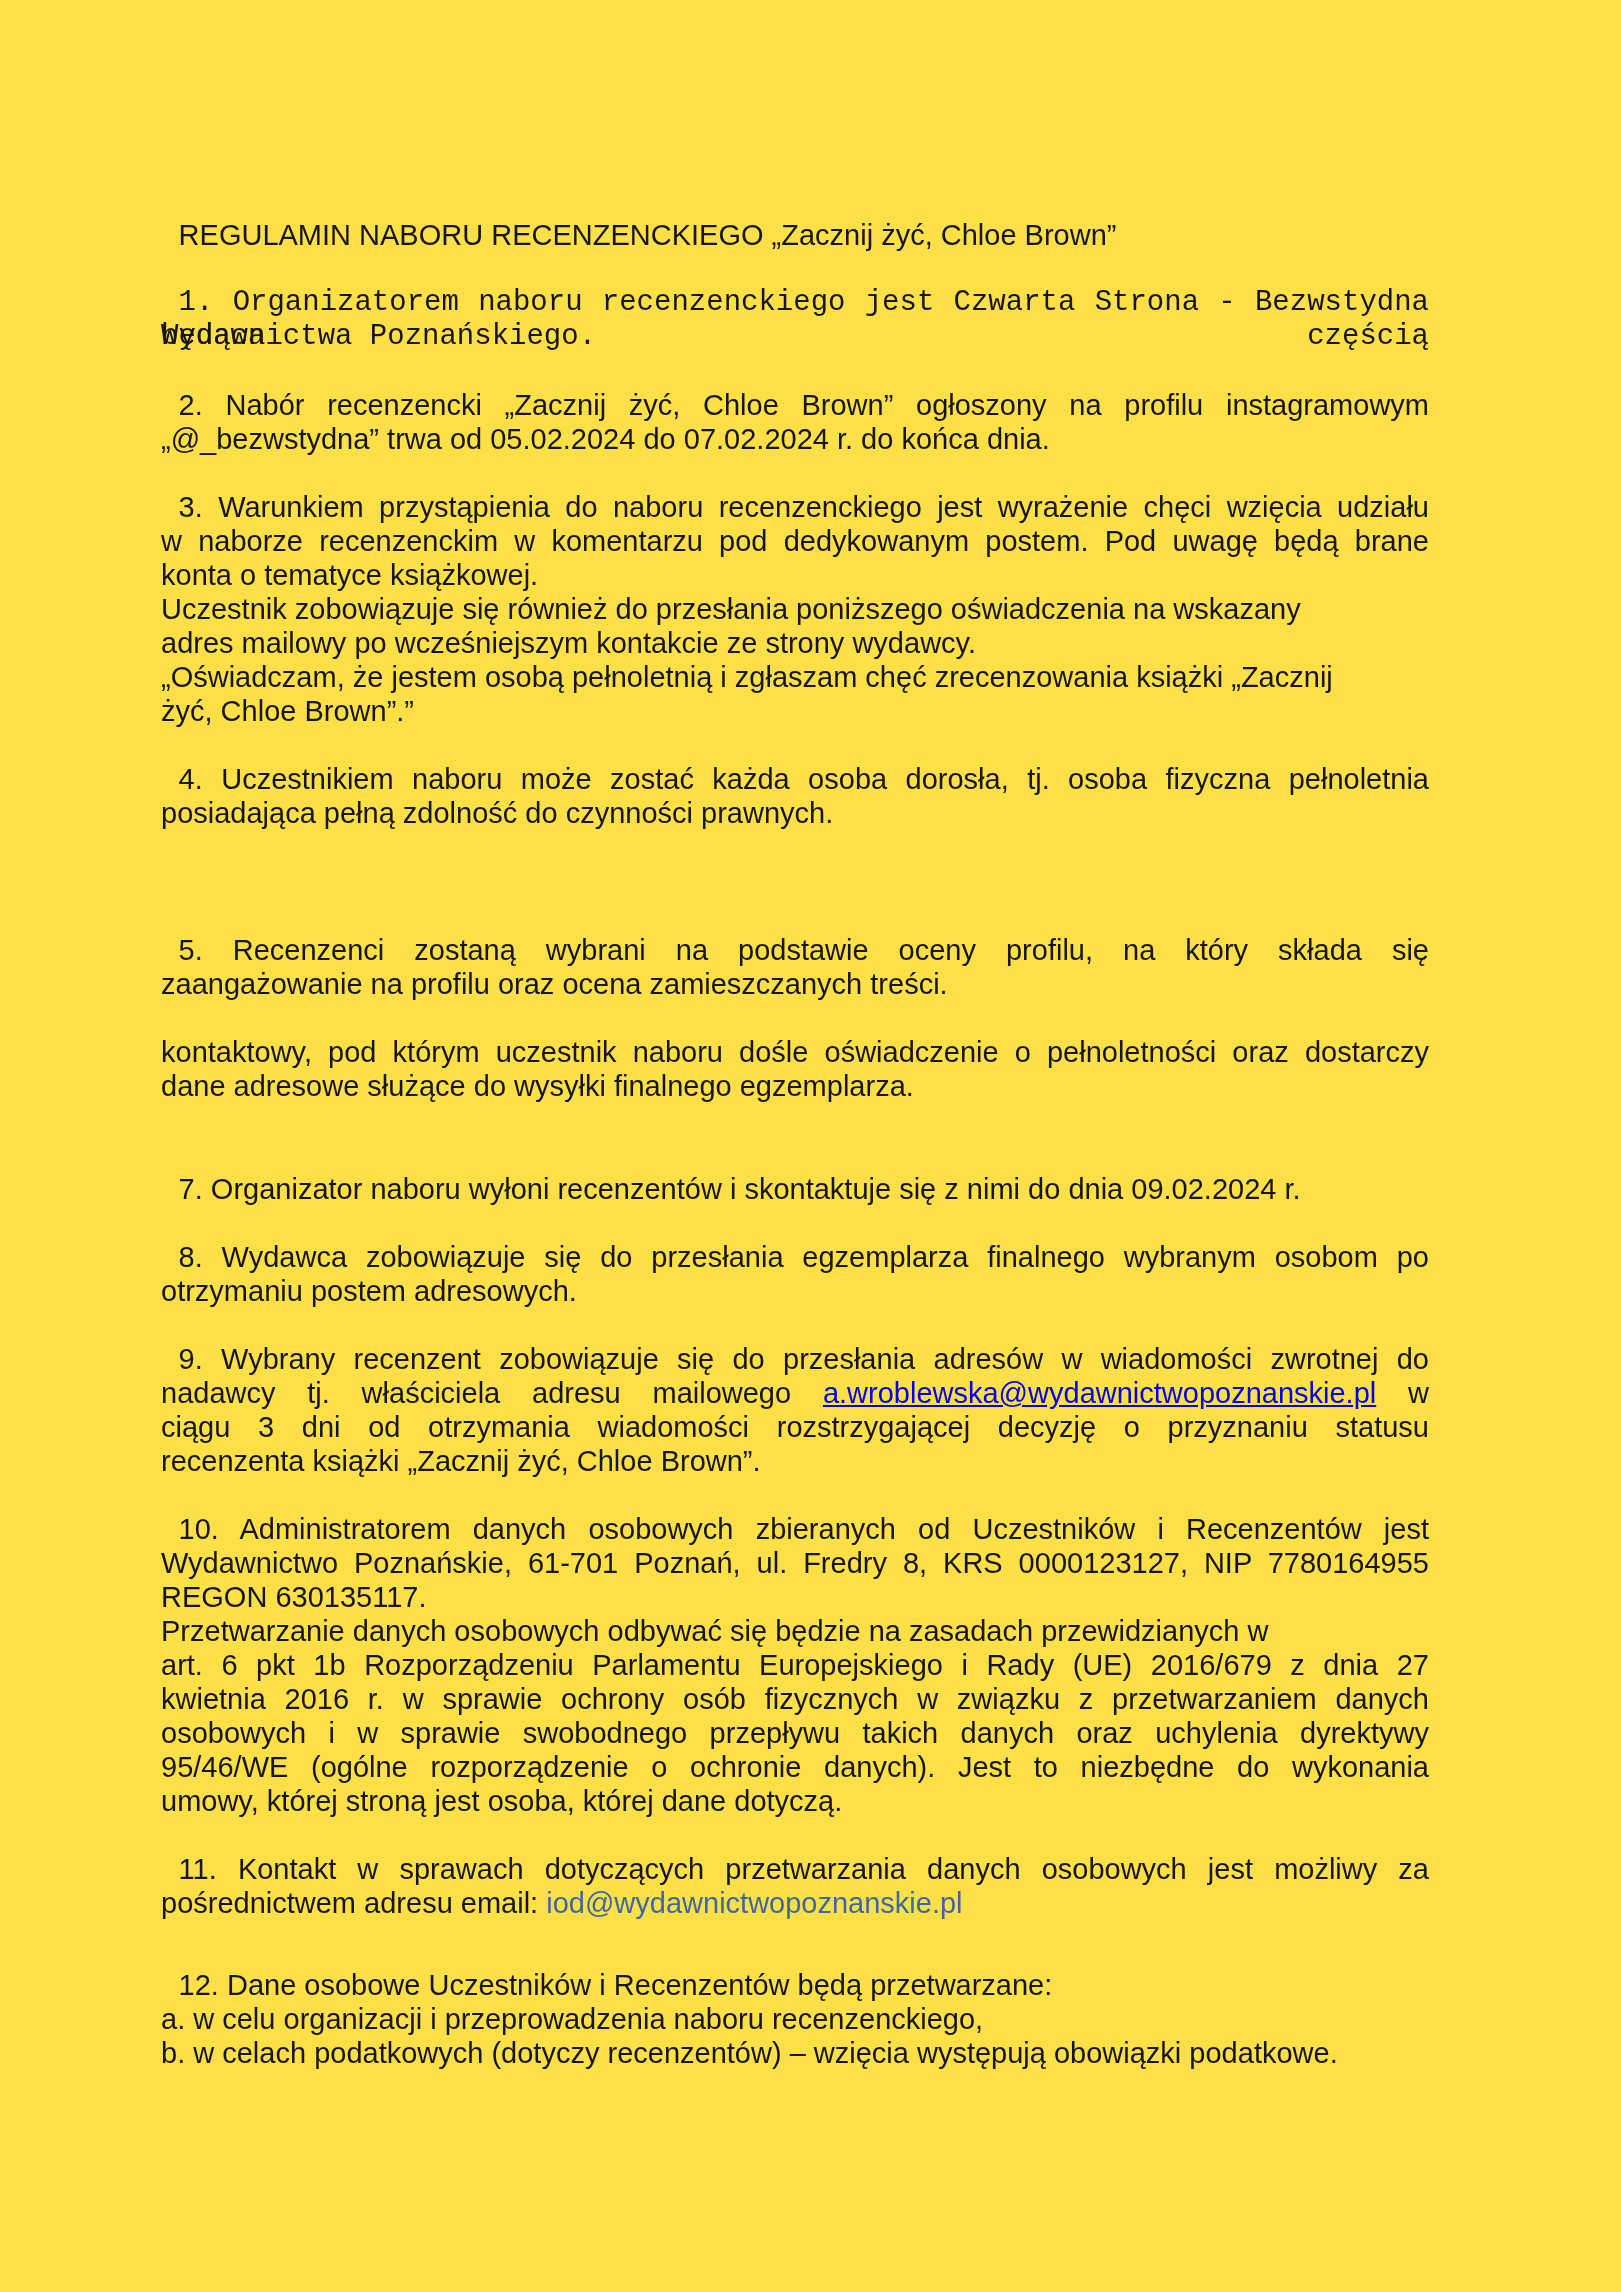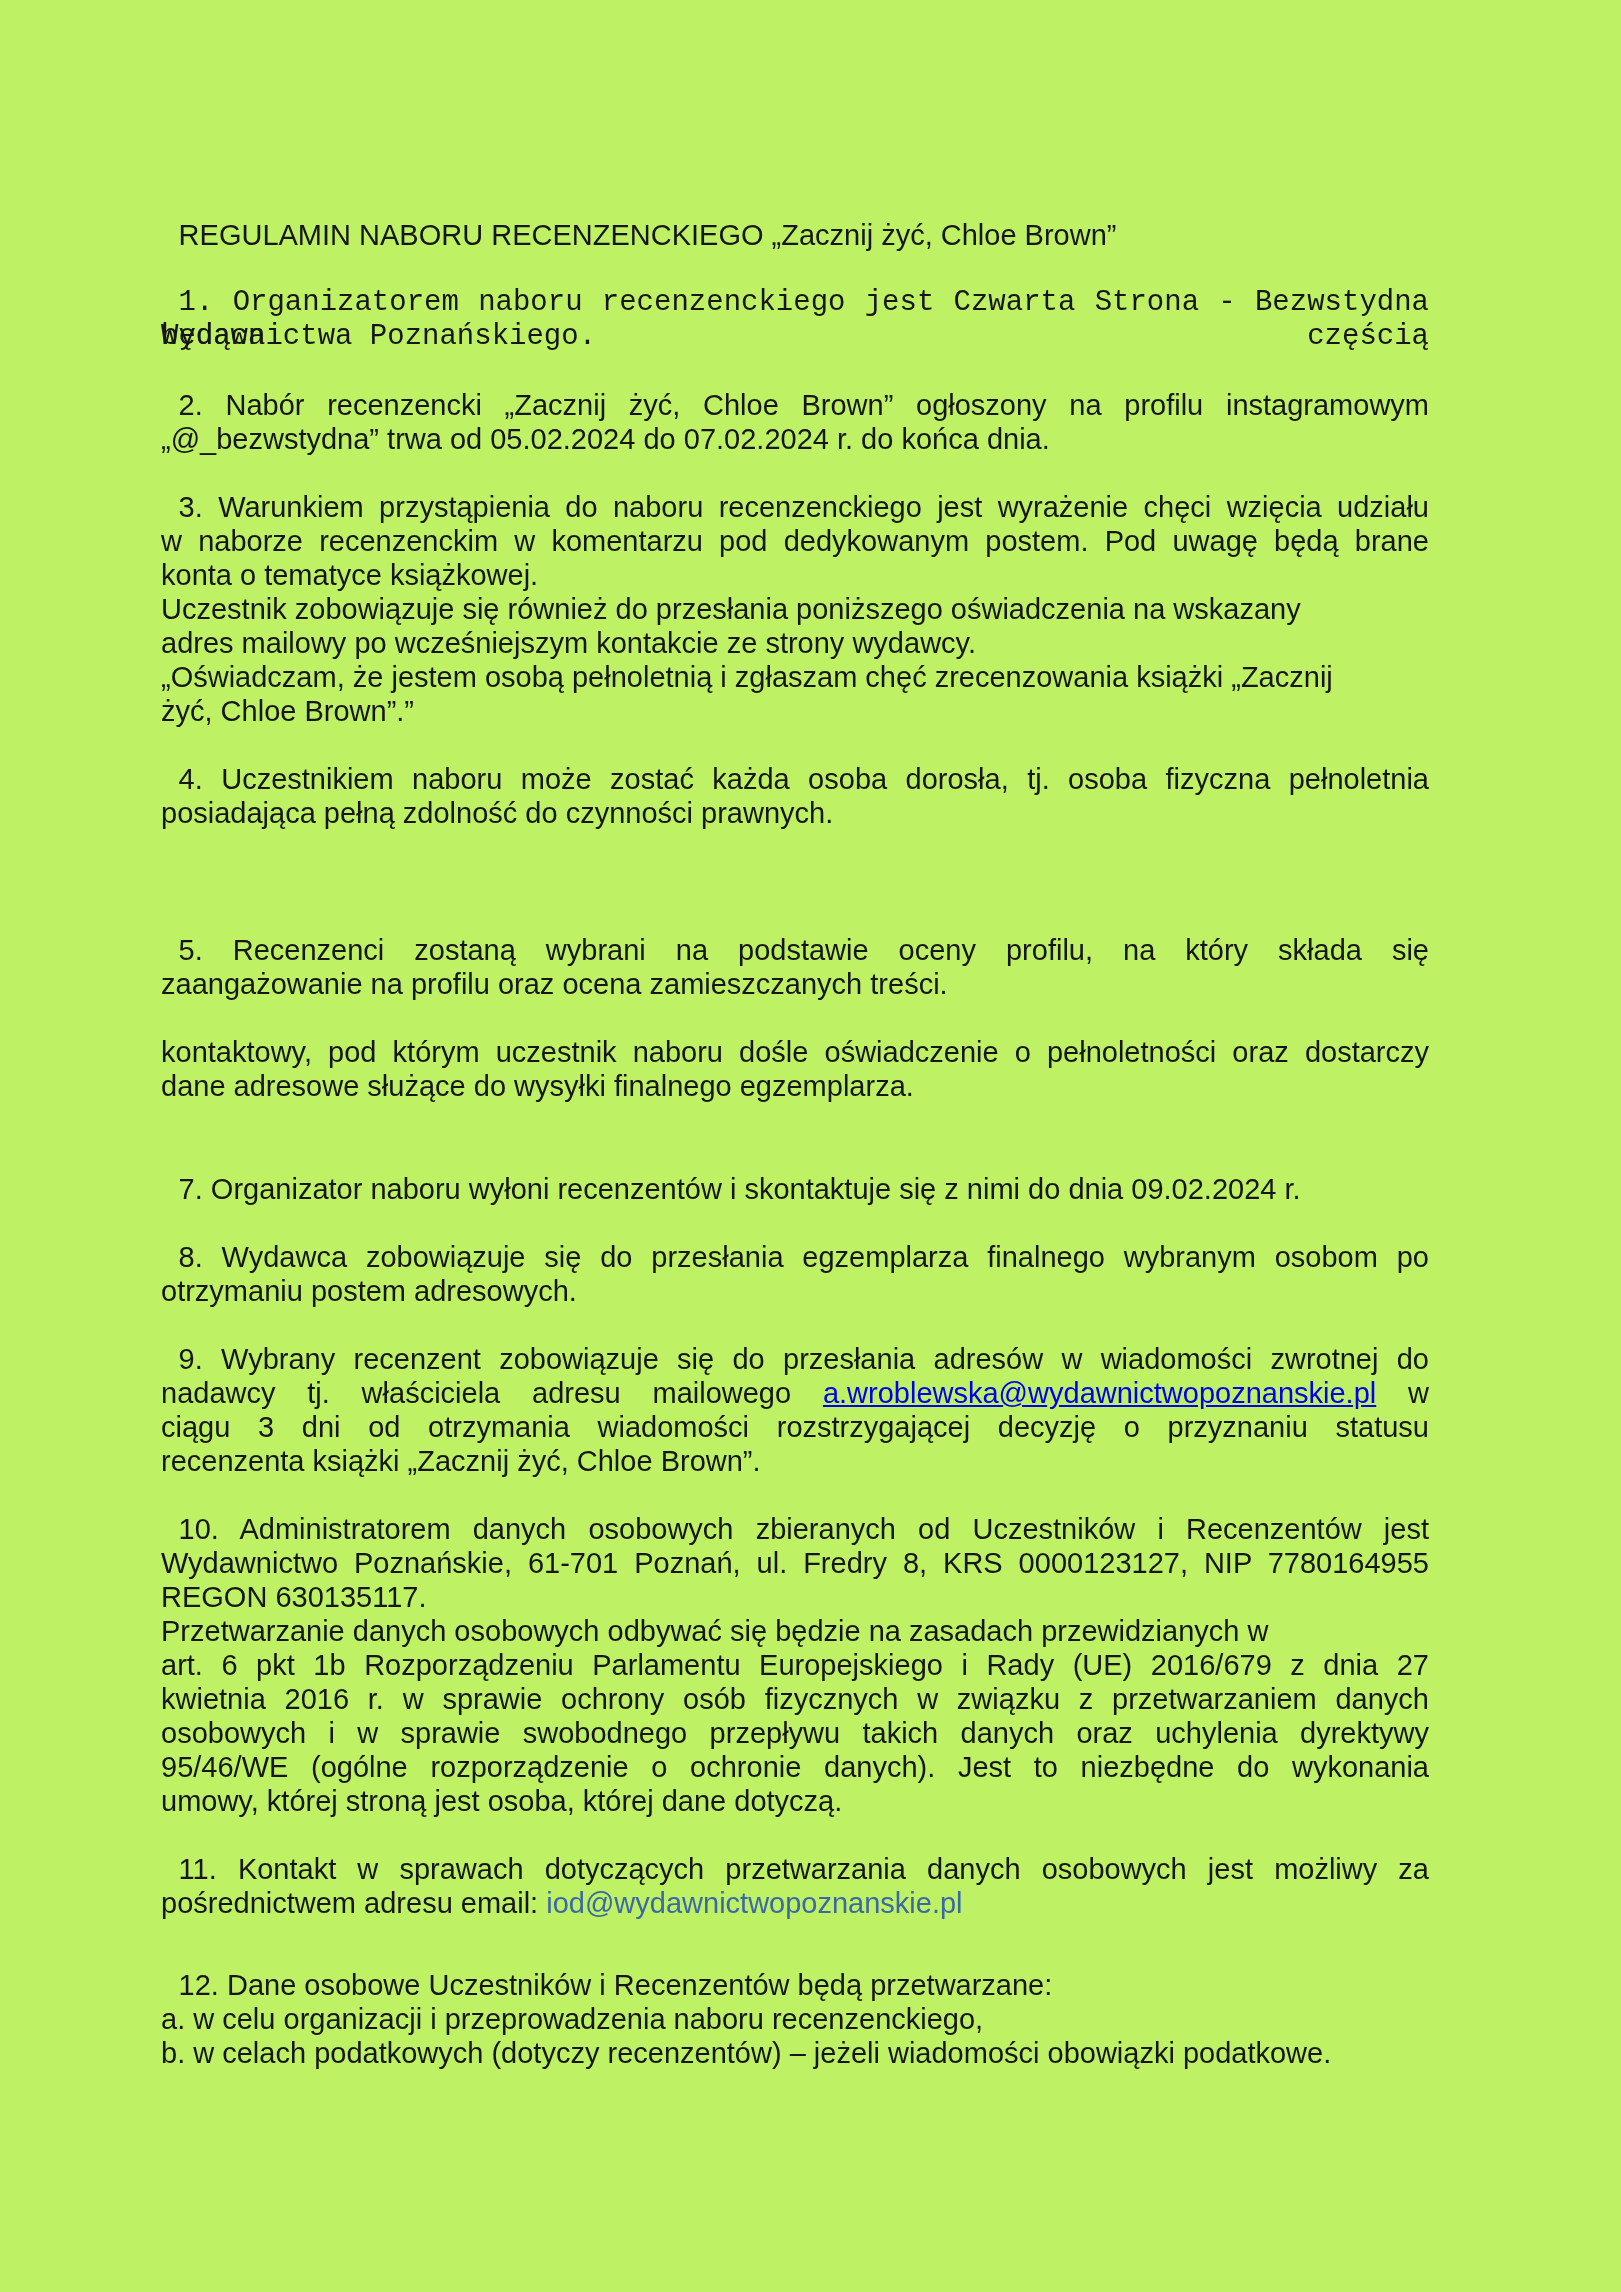--- a/index.html
+++ b/index.html
@@ -11,21 +11,21 @@
     width: 1621px;
     height: 2293px;
     position: relative;
     font-family: "Liberation Sans", "DejaVu Sans", sans-serif;
   }
   .page {
     position: absolute;
     left: 0; top: 0;
     width: 1621px;
     height: 2293px;
-    background: #bef264;
+    background: #fde047;
     overflow: hidden;
   }
   .doc {
     position: absolute;
     left: 161px;
     top: 218px;
     width: 1268px;
     font-size: 29px;
     line-height: 34px;
     color: #161616;
@@ -117,17 +117,17 @@
         <div class="line j">95/46/WE (ogólne rozporządzenie o ochronie danych). Jest to niezbędne do wykonania</div>
         <div class="line">umowy, której stroną jest osoba, której dane dotyczą.</div>
       </div>
       <div class="block" style="margin-top: 34px;">
         <div class="line j i">11. Kontakt w sprawach dotyczących przetwarzania danych osobowych jest możliwy za</div>
         <div class="line"><span>pośrednictwem adresu email: </span><a class="link-secondary">iod@wydawnictwopoznanskie.pl</a></div>
       </div>
       <div class="block" style="margin-top: 48px;">
         <div class="line i">12. Dane osobowe Uczestników i Recenzentów będą przetwarzane:</div>
         <div class="line">a. w celu organizacji i przeprowadzenia naboru recenzenckiego,</div>
-        <div class="line">b. w celach podatkowych (dotyczy recenzentów) – jeżeli wiadomości obowiązki podatkowe.</div>
+        <div class="line">b. w celach podatkowych (dotyczy recenzentów) – wzięcia występują obowiązki podatkowe.</div>
       </div>
     </div>
 </div>
 
 
 </body></html>

